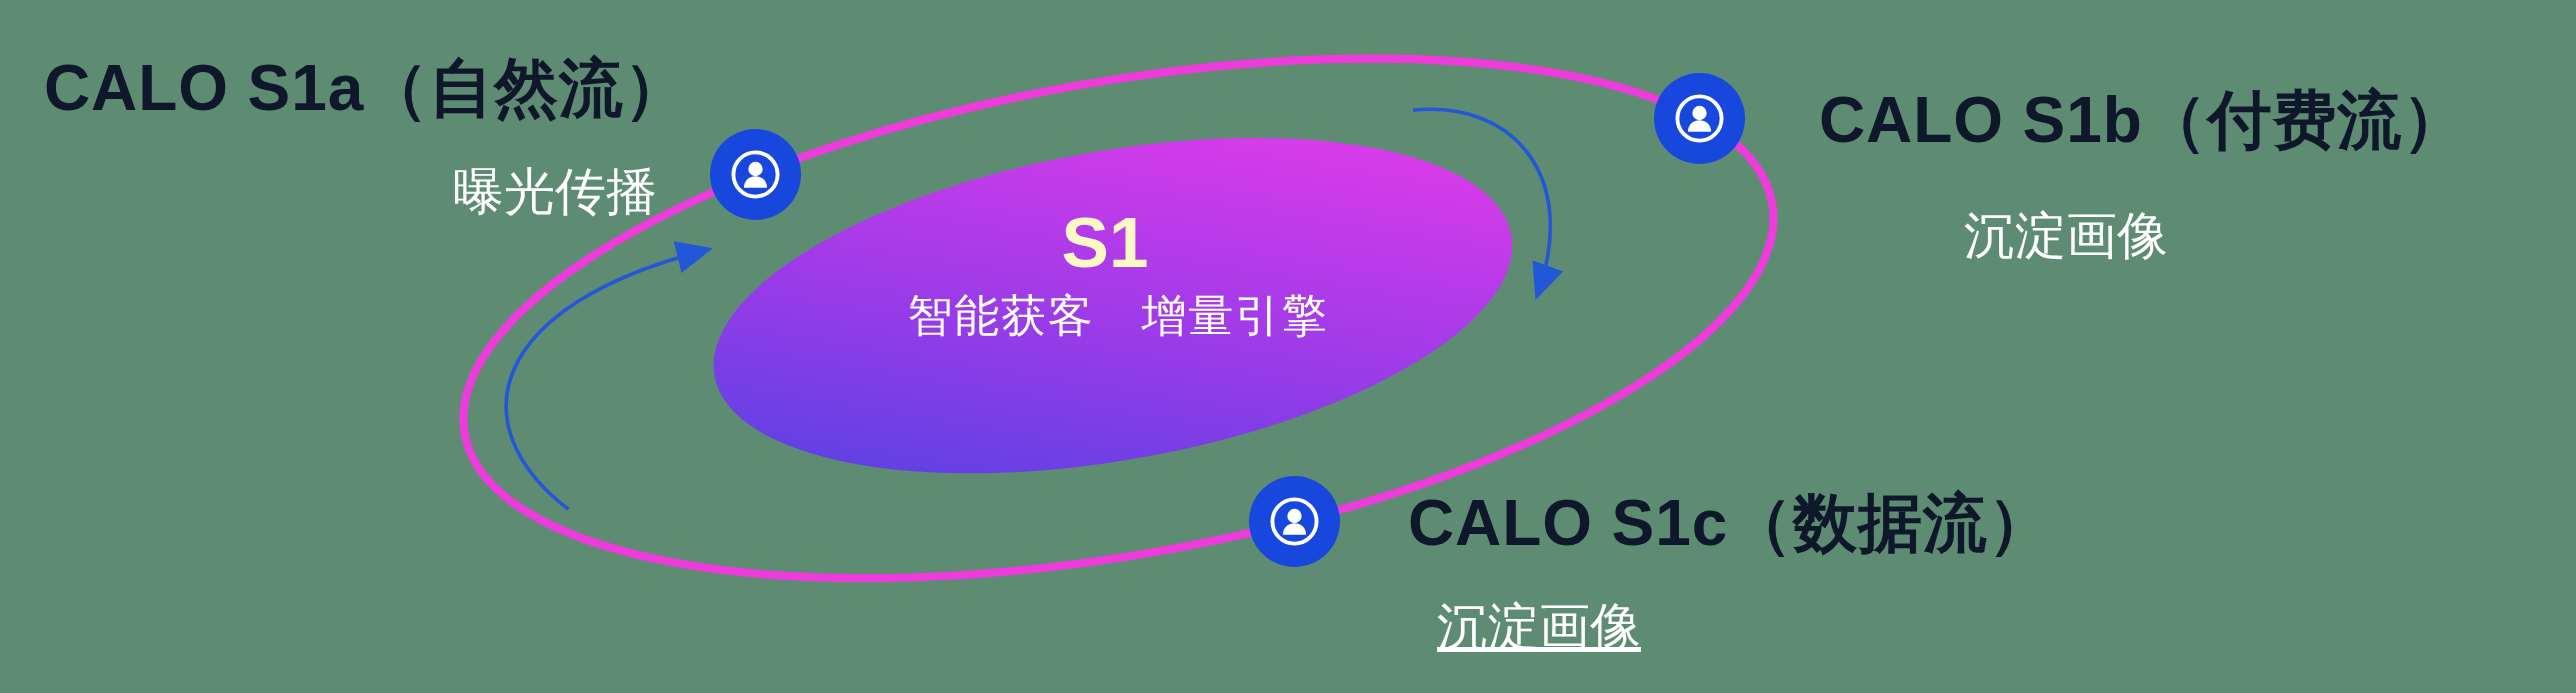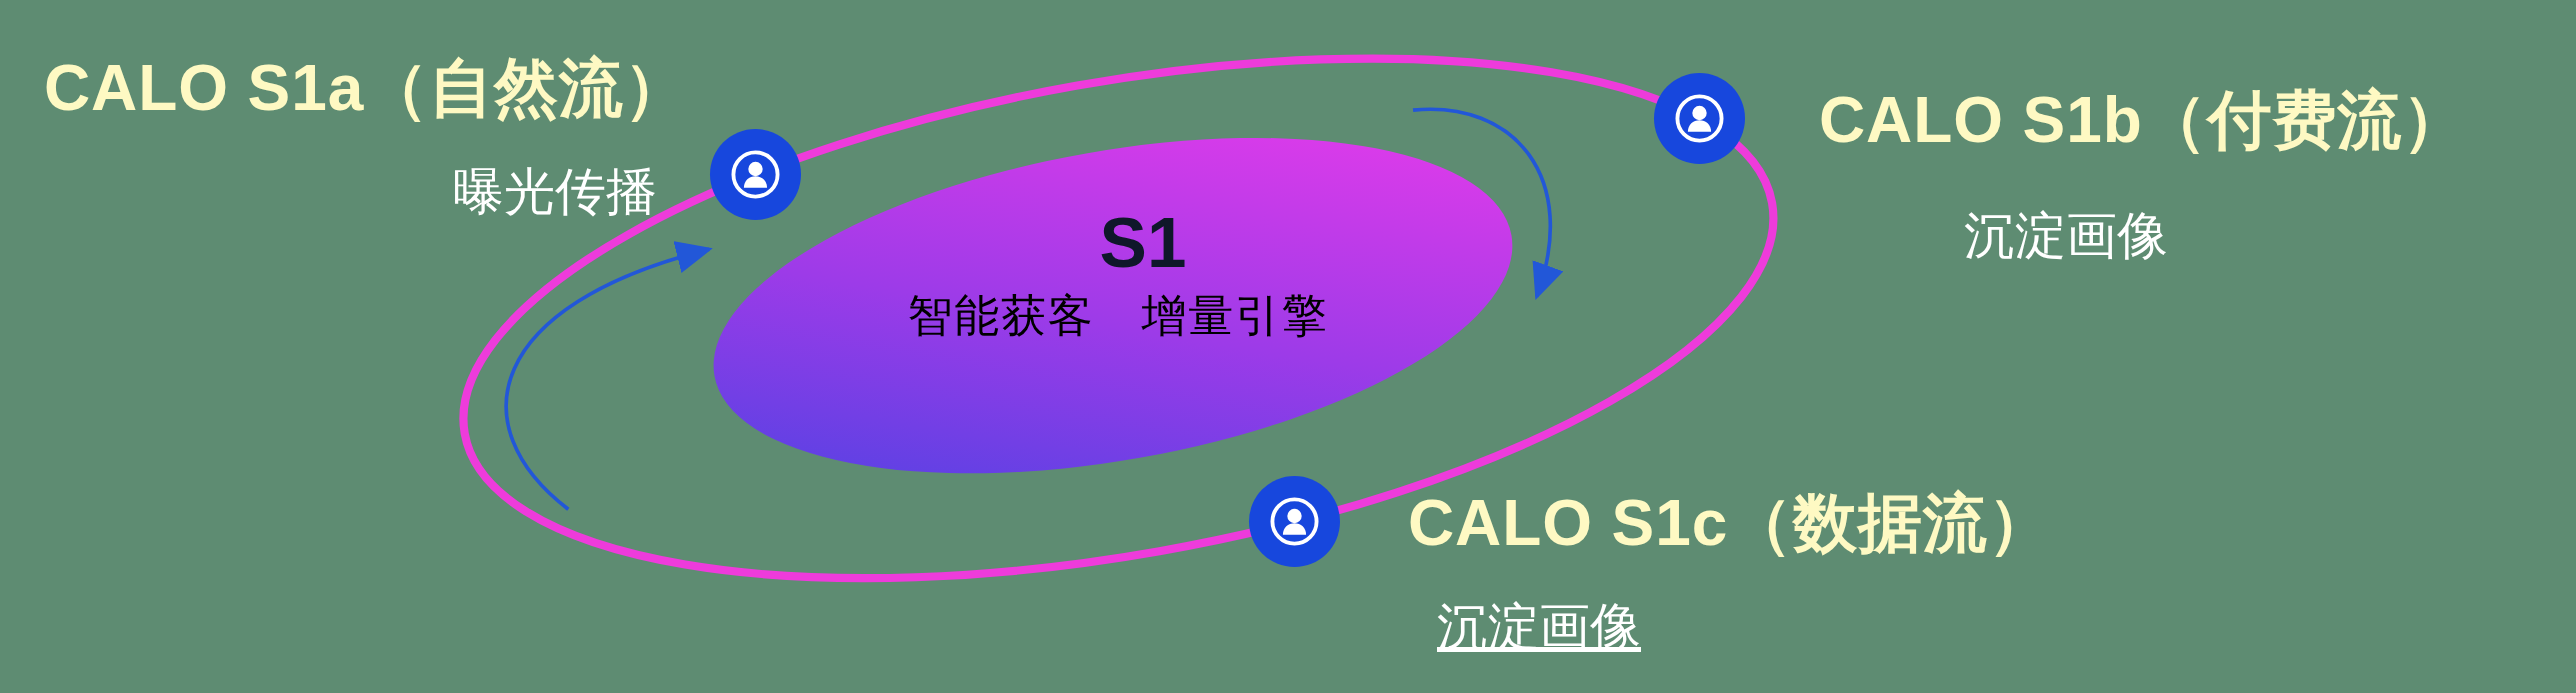--- a/index.html
+++ b/index.html
@@ -15,48 +15,47 @@
   .node{
     position:absolute;
     width:91px;height:91px;
     border-radius:50%;
     background:#1747DD;
     display:flex;align-items:center;justify-content:center;
   }
   .node svg{width:53px;height:53px;display:block;}
   .label-blue{
     position:absolute;
-    color:#fef9c3;
+    color:#0f172a;
     font-size:64px;
     font-weight:600;
     white-space:nowrap;
     letter-spacing:0.9px;
   }
   .label-white{
     position:absolute;
     color:#FFFFFF;
     font-size:51px;
     font-weight:500;
     white-space:nowrap;
   }
   .center-title{
     position:absolute;
     left:1105px;top:202px;
     transform:translateX(-50%);
-    color:#0f172a;
+    color:#fef9c3;
     font-size:71px;
     font-weight:600;
     white-space:nowrap;
-    margin-left:38px;
   }
   .center-sub{
     position:absolute;
     left:1118px;top:286px;
     transform:translateX(-50%);
-    color:#000000;
+    color:#ffffff;
     font-size:45px;
     font-weight:500;
     white-space:nowrap;
     letter-spacing:1.8px;
     text-align:center;
   }
 </style>
 </head>
 <body>
 

